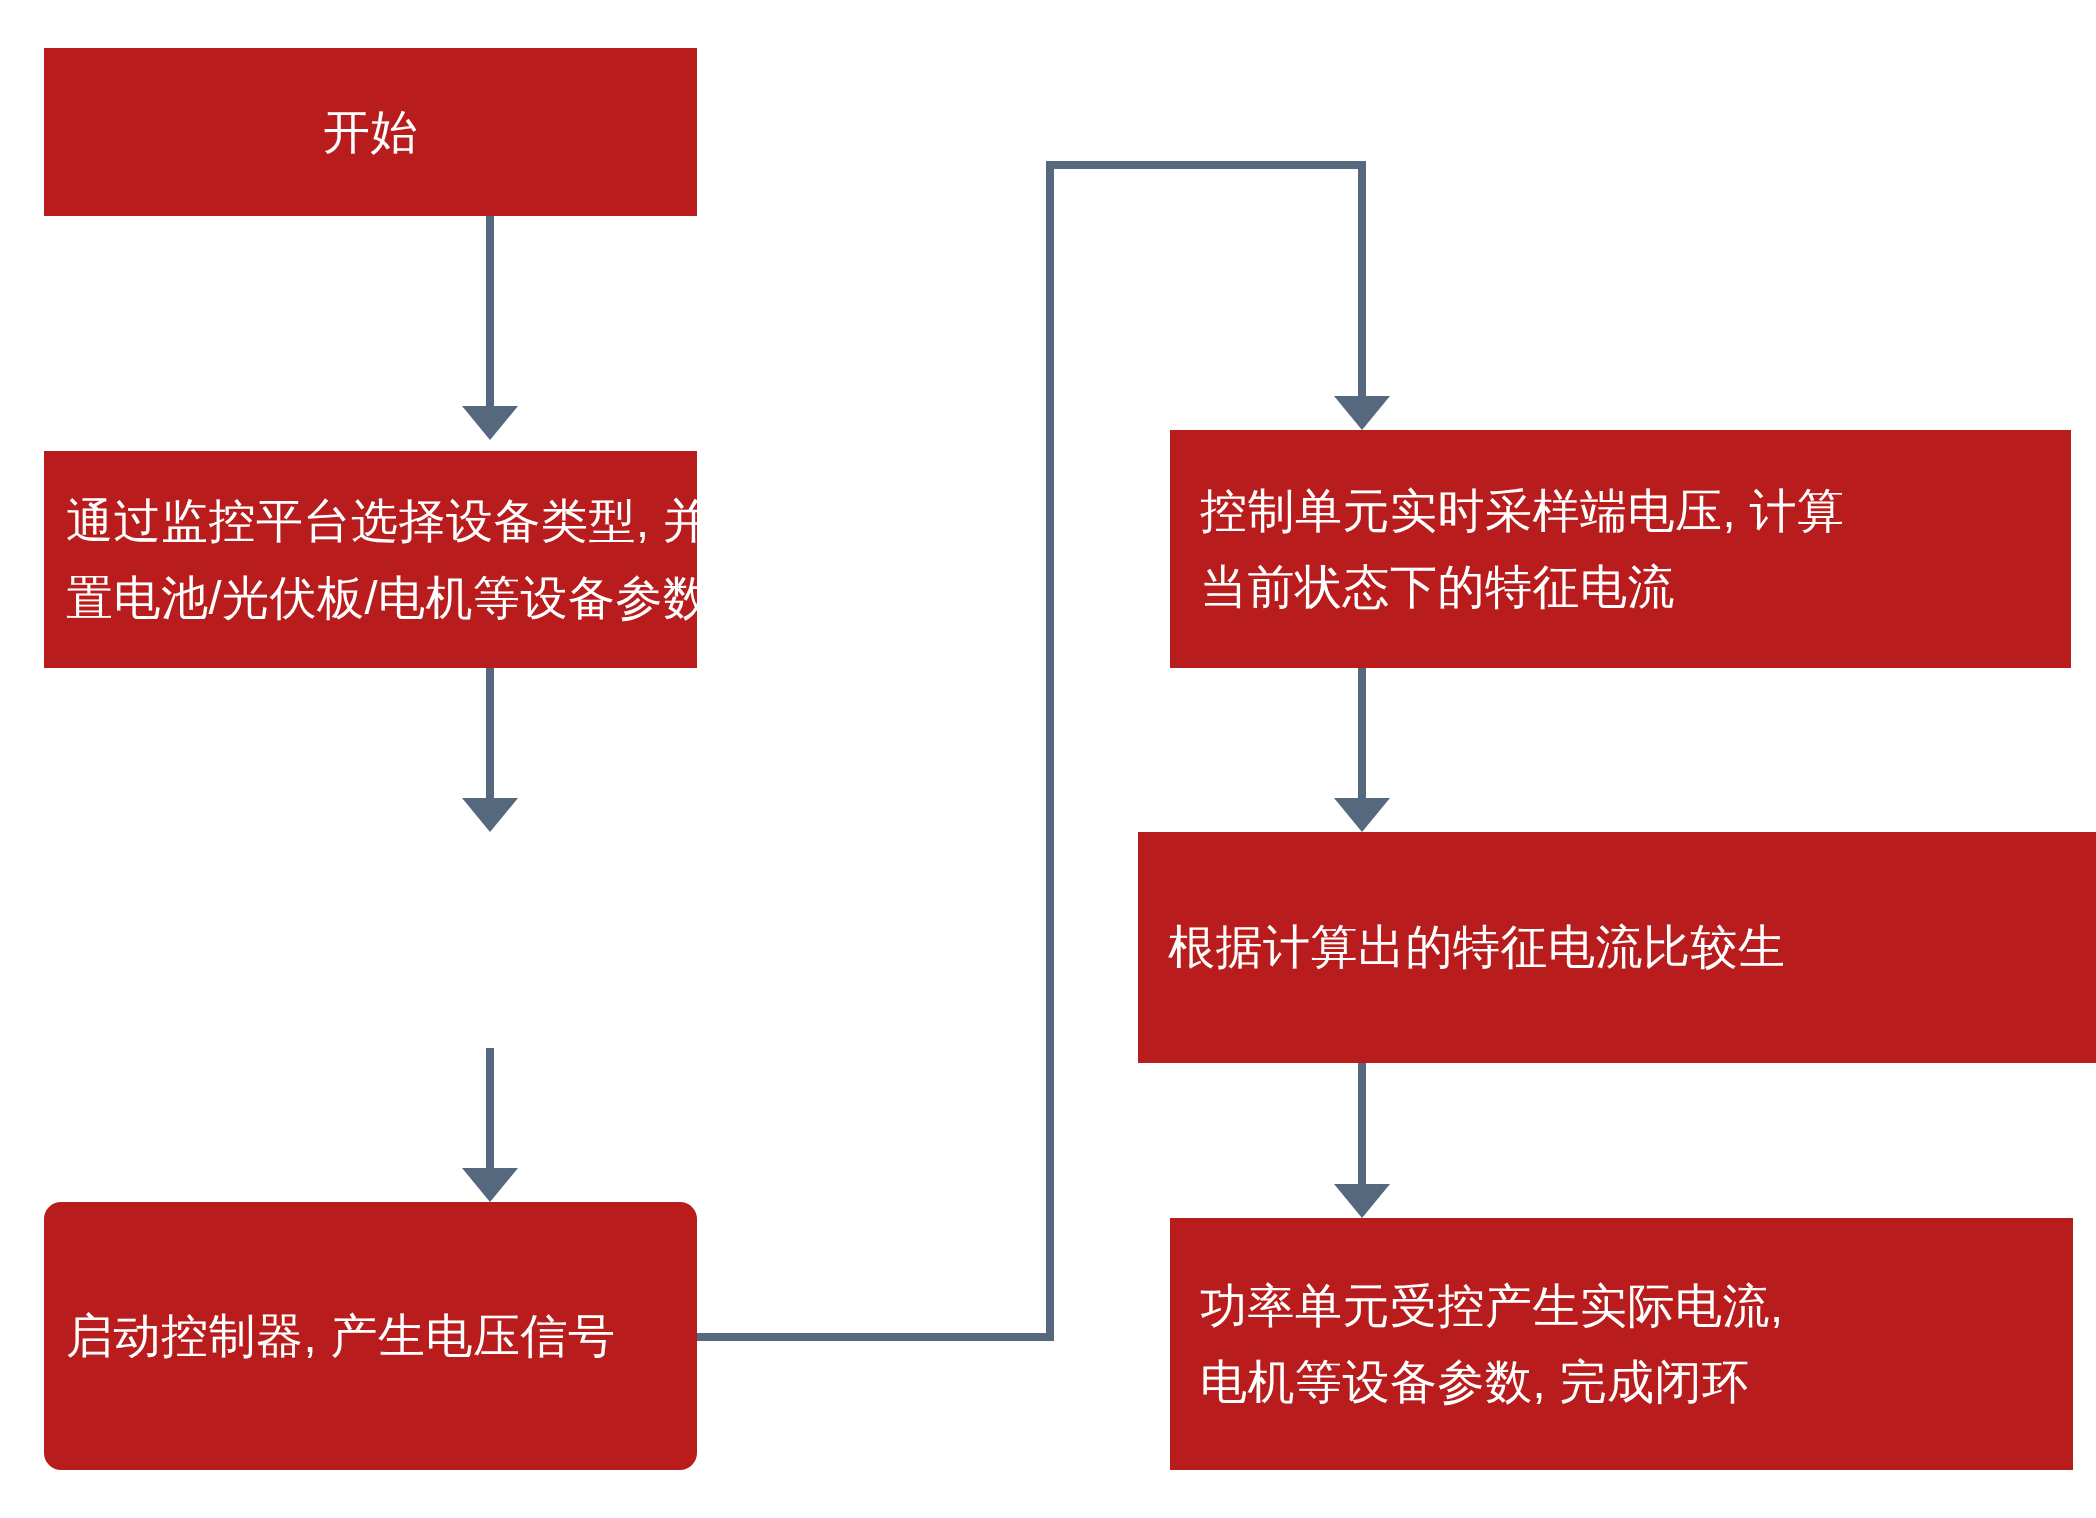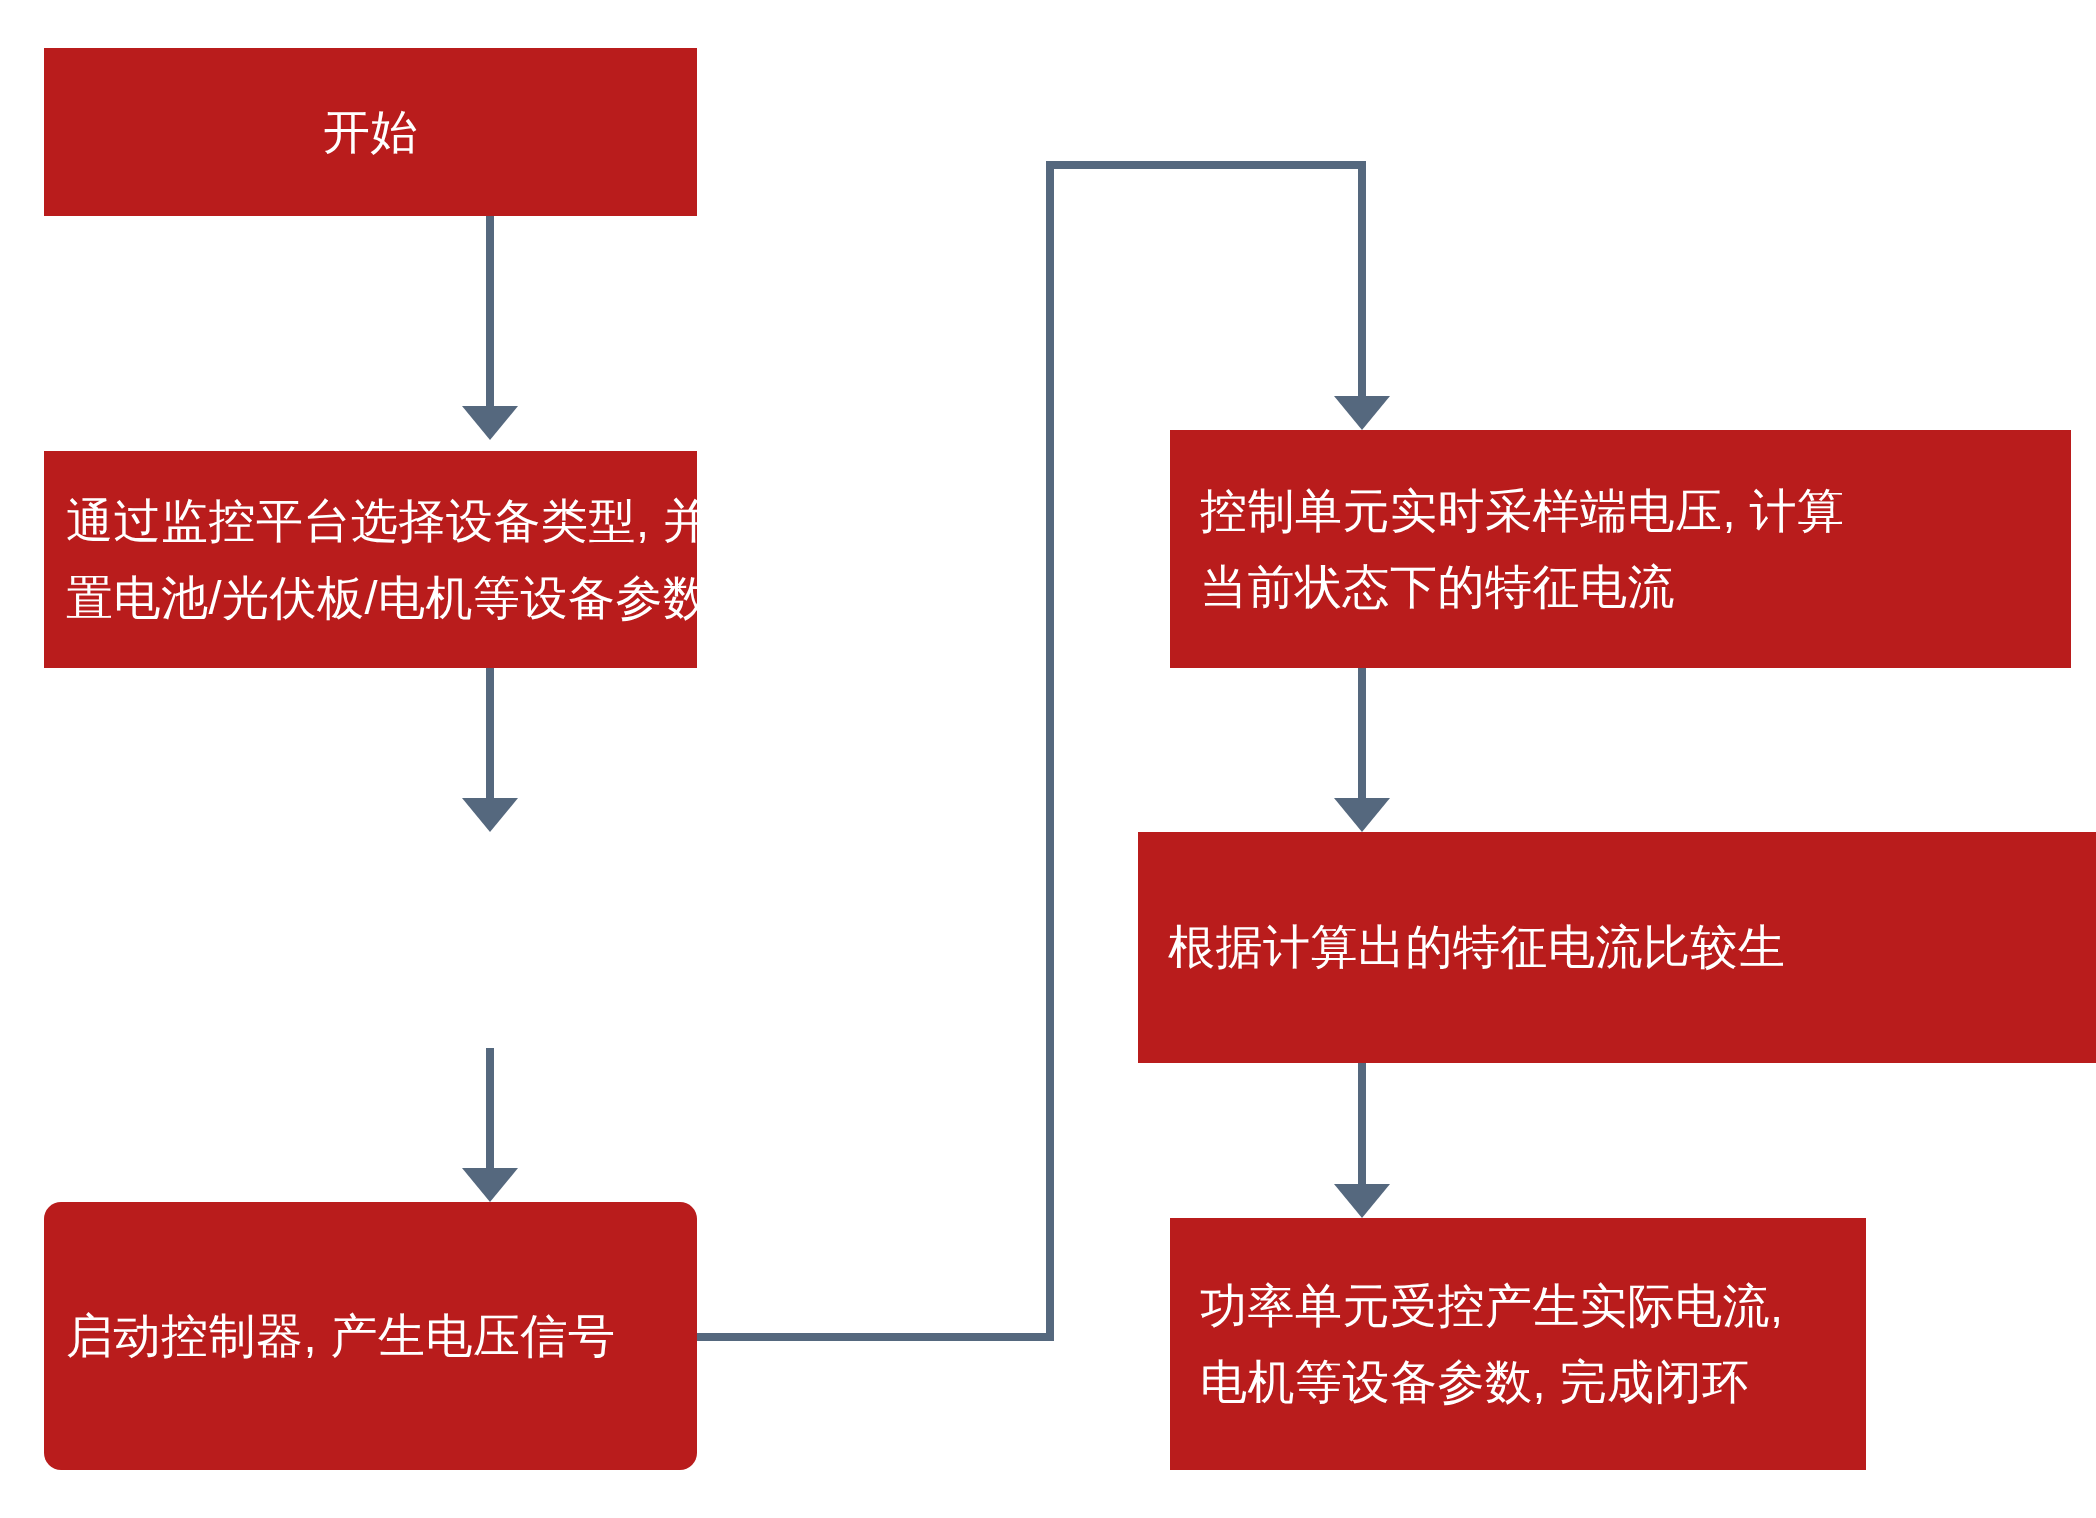--- a/index.html
+++ b/index.html
@@ -111,18 +111,18 @@
 
   <div class="node-box pad-left-r" style="left:1170px; top:430px; width:901px; height:238px;">
     <span class="line">控制单元实时采样端电压, 计算</span>
     <span class="line">当前状态下的特征电流</span>
   </div>
 
   <div class="node-box pad-left-r" style="left:1138px; top:832px; width:1035px; height:231px;">
     <span class="line">根据计算出的特征电流比较生</span>
   </div>
 
-  <div class="node-box pad-left-r" style="left:1170px; top:1218px; width:696px; height:252px;">
+  <div class="node-box pad-left-r" style="left:1170px; top:1218px; width:903px; height:252px;">
     <span class="line">功率单元受控产生实际电流,</span>
     <span class="line">电机等设备参数, 完成闭环</span>
   </div>
 
 </div>
 
 </body></html>

